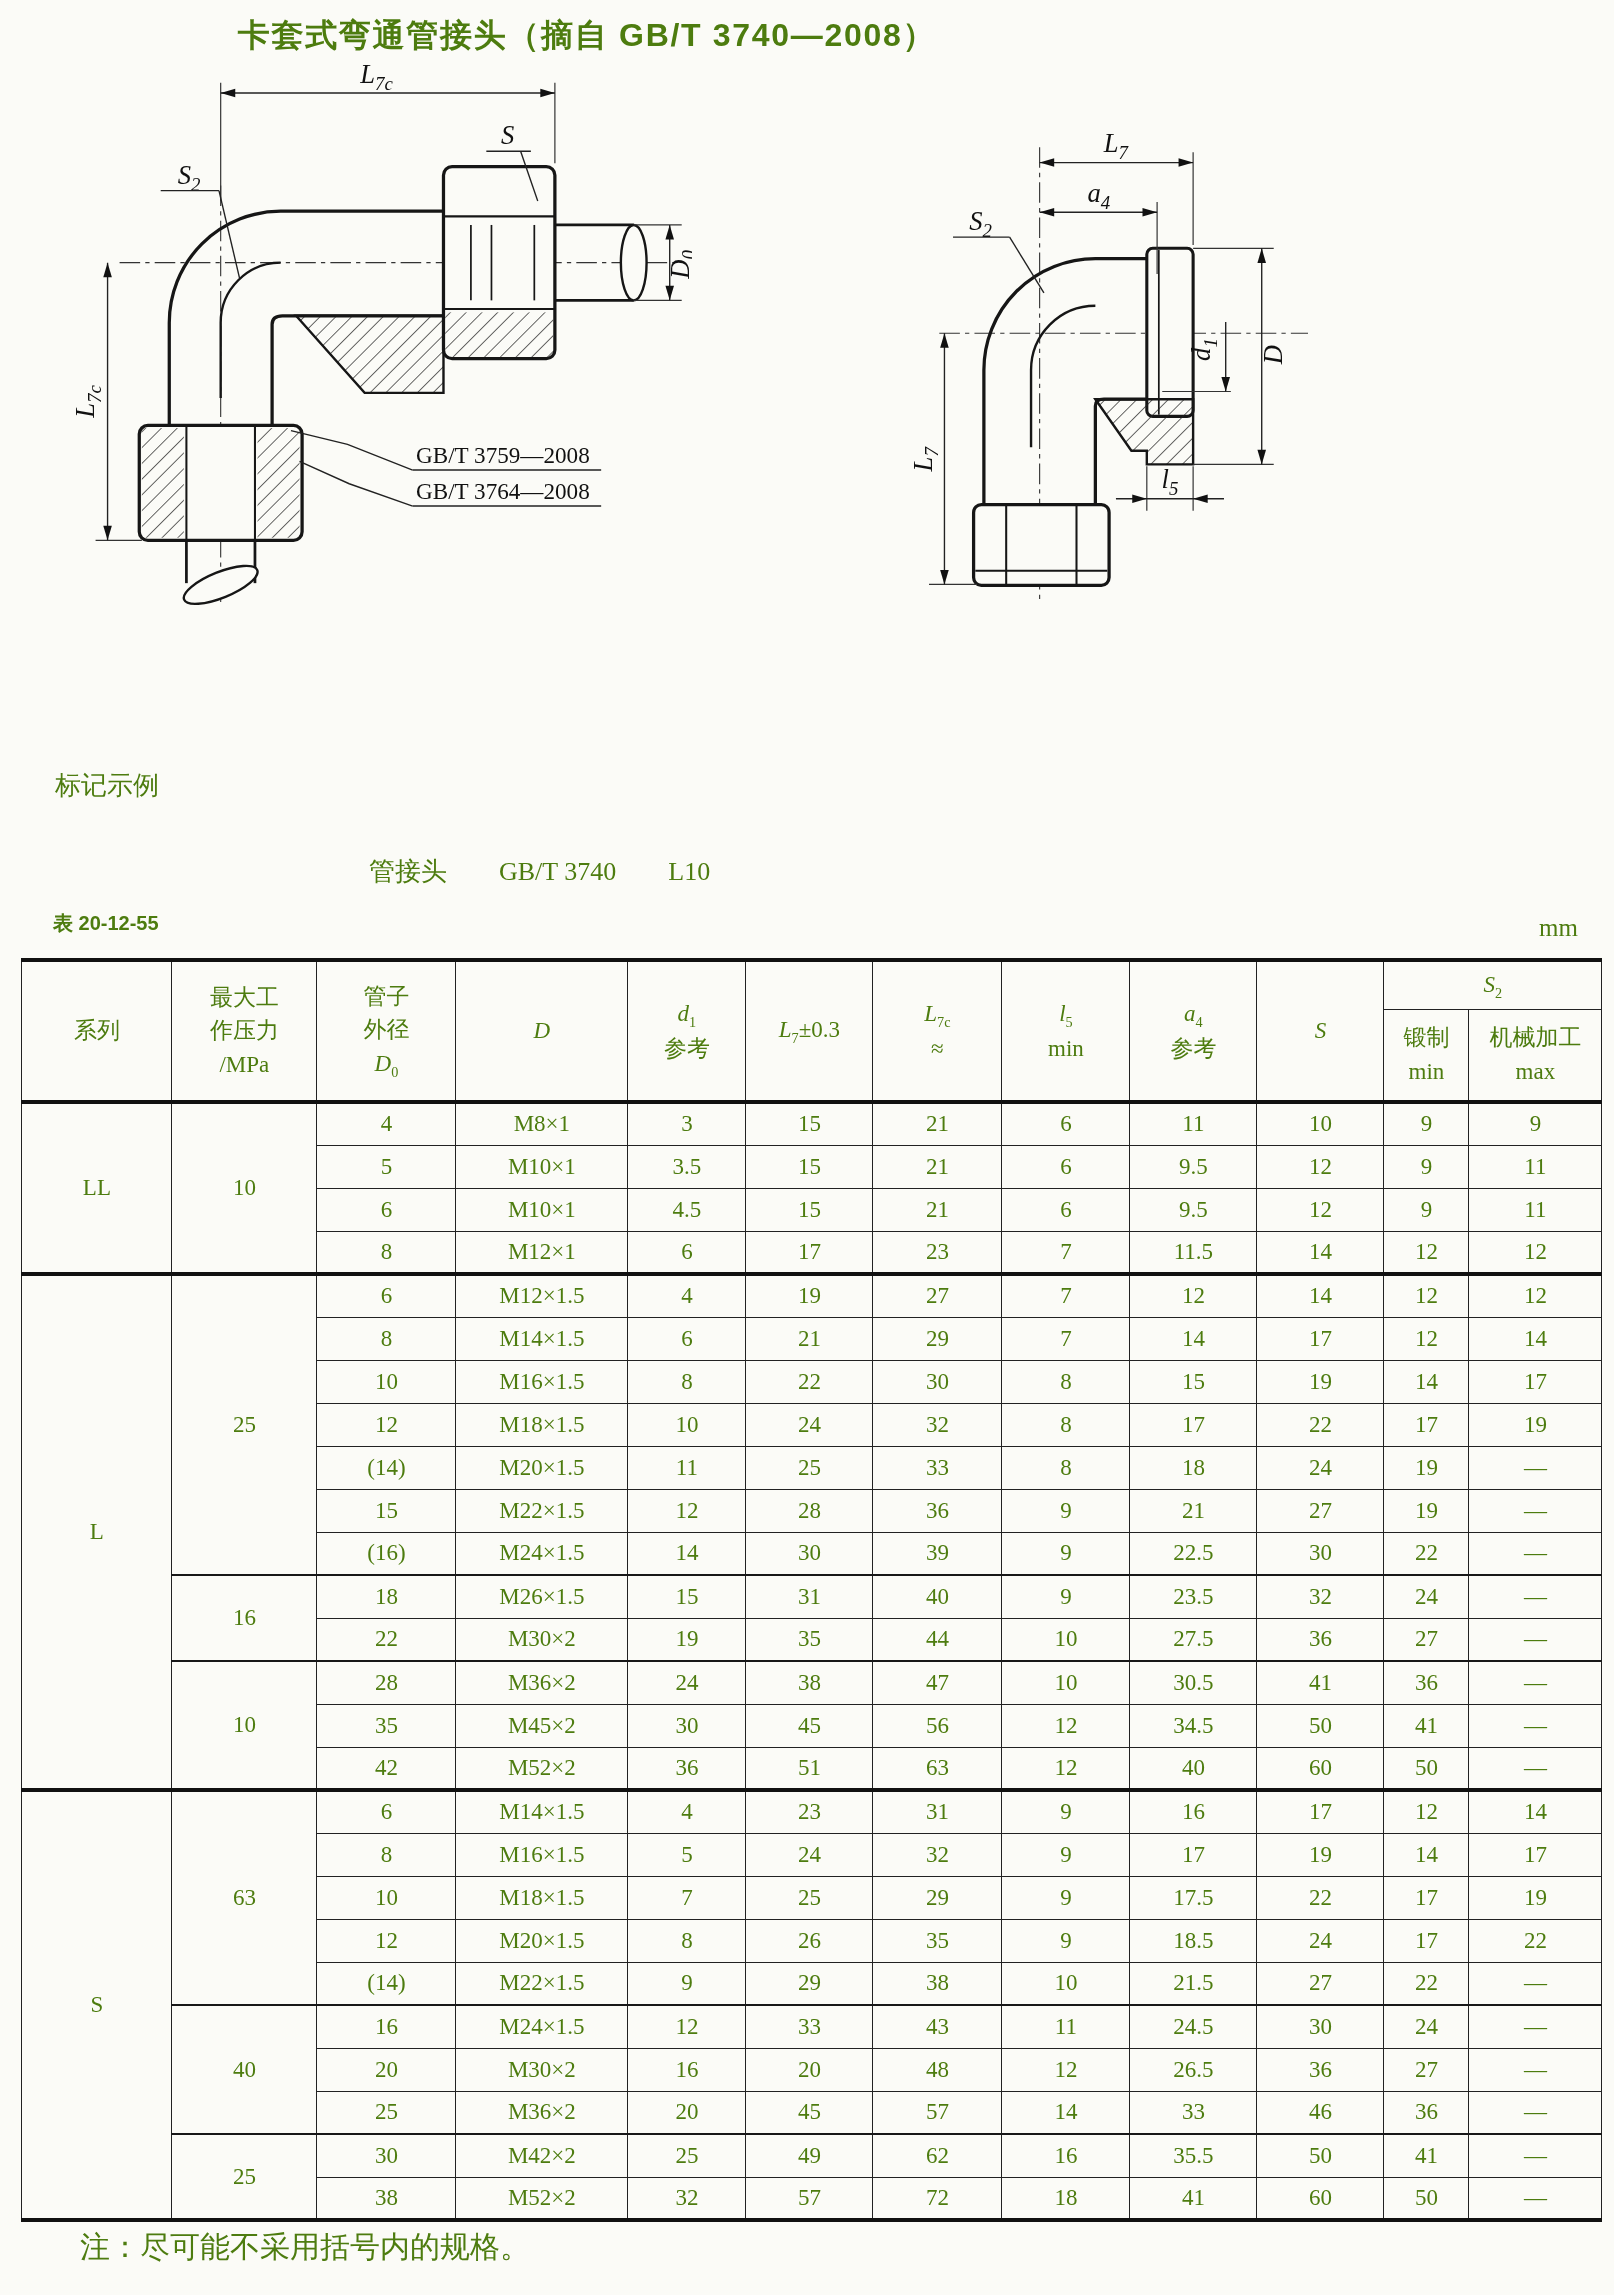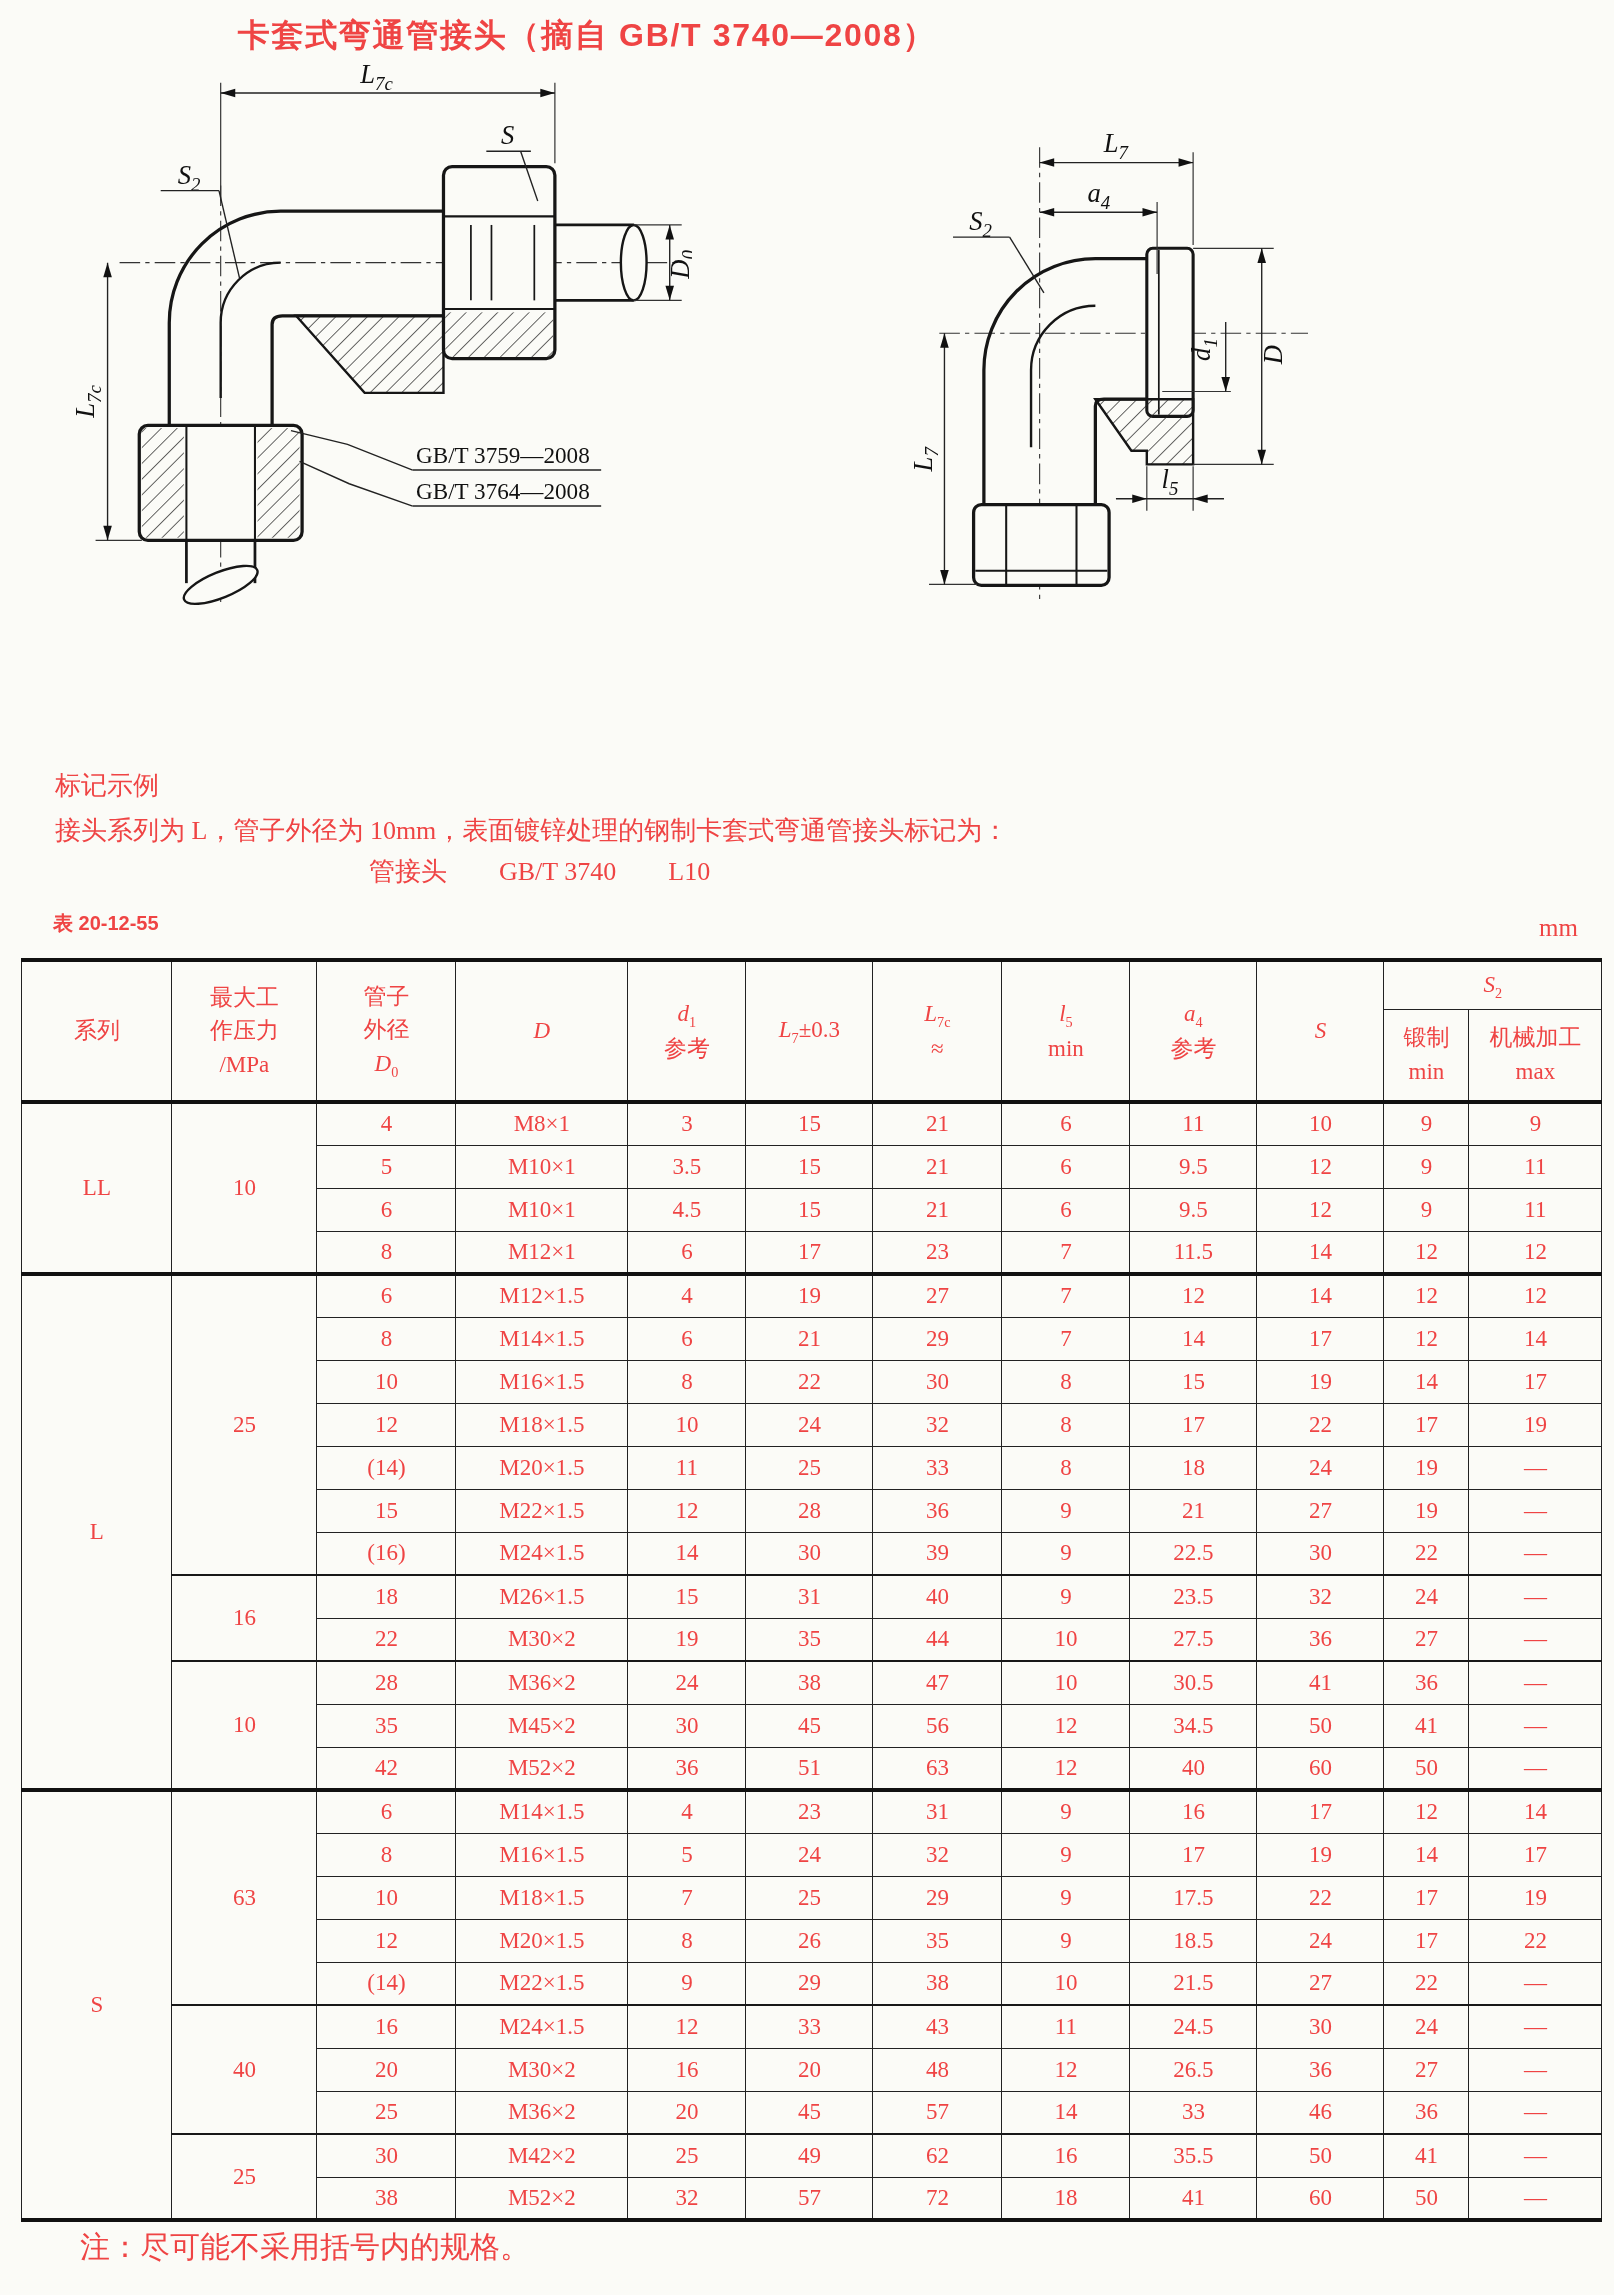--- a/index.html
+++ b/index.html
@@ -1,17 +1,17 @@
 <!DOCTYPE html>
 <html style="font-size:13.7px"><head>
 <meta charset="utf-8">
 <style>
   * { margin:0; padding:0; box-sizing:border-box; }
   body { background:#888; }
-  .page { position:relative; width:1615px; height:2295px; background:#fbfbf7; color:#ef4444;
+  .page { position:relative; width:1615px; height:2295px; background:#fbfbf7; color:#4d7c0f;
           font-family:"Liberation Serif","DejaVu Serif",serif; overflow:hidden; }
   .title { position:absolute; top:13.7px; left:0; width:1174px; text-align:center;
            font-family:"Liberation Sans","DejaVu Sans",sans-serif; font-weight:700; font-size:32px; letter-spacing:1.7px; }
   svg text { font-family:"Liberation Serif","DejaVu Serif",serif; }
   .fig { position:absolute; }
   .dlab { font-style:italic; font-size:31px; fill:#111; }
   .dsub { font-size:22px; }
   .glab { font-size:27px; fill:#111; }
   .mark { position:absolute; font-size:26px; }
   .mark-head { top:768px; left:55px; }
@@ -199,21 +199,20 @@
       <text class="dlab" x="309" y="496" text-anchor="middle"><tspan>l</tspan><tspan class="dsub" dy="8">5</tspan></text>
     </g>
     <g>
       <text class="dlab" x="75" y="195"><tspan>S</tspan><tspan class="dsub" dy="8">2</tspan></text>
       <line x1="56" y1="203" x2="122" y2="203" stroke="#222" stroke-width="1.6"></line>
       <line x1="122" y1="203" x2="162" y2="268" stroke="#222" stroke-width="1.6"></line>
     </g>
   </svg>
 
   <div class="mark mark-head">标记示例</div>
-  <div class="mark mark-desc">接头系列为 L，管子外径为 10mm，表面镀锌处理的钢制卡套式弯通管接头标记为：</div>
   <div class="mark mark-desig">管接头　　GB/T 3740　　L10</div>
 
   <div class="tcaption">表 20-12-55</div>
   <div class="tunit">mm</div>
 
   <table class="tbl">
     <colgroup>
       <col style="width:150px">
         <col style="width:145px">
         <col style="width:139px">

